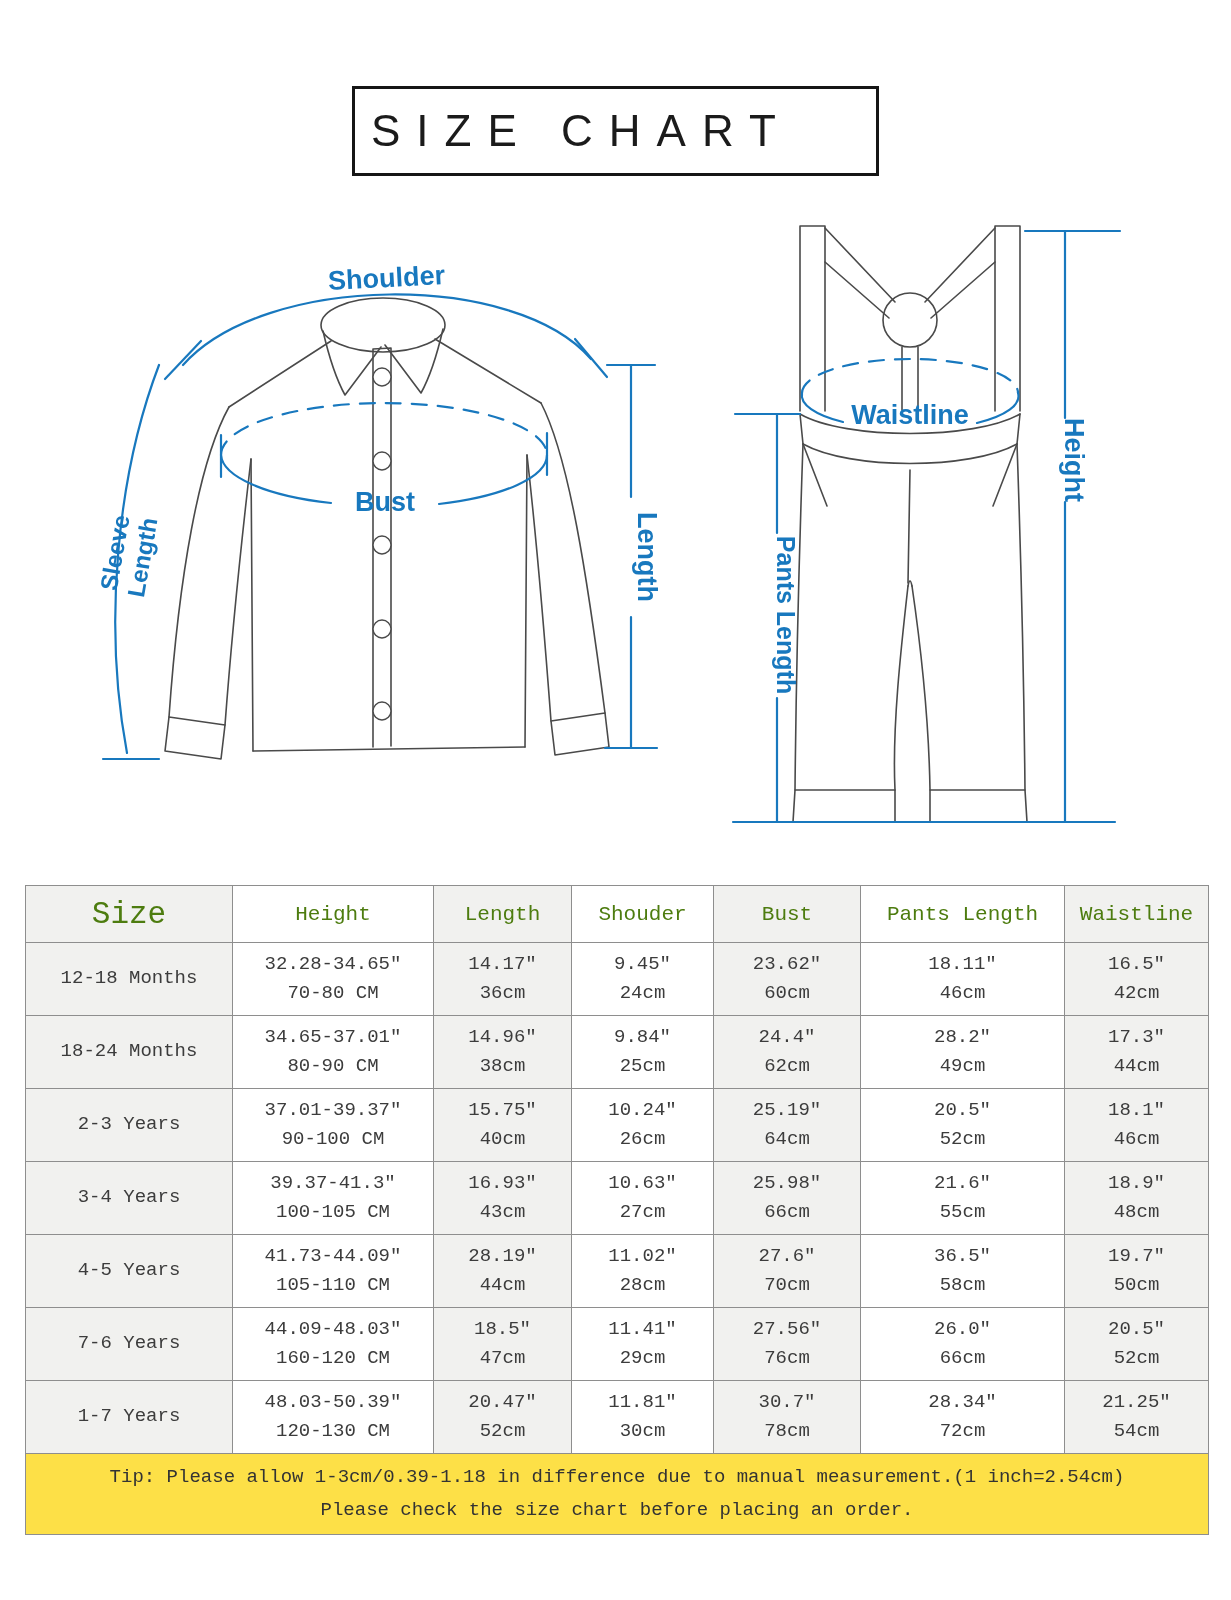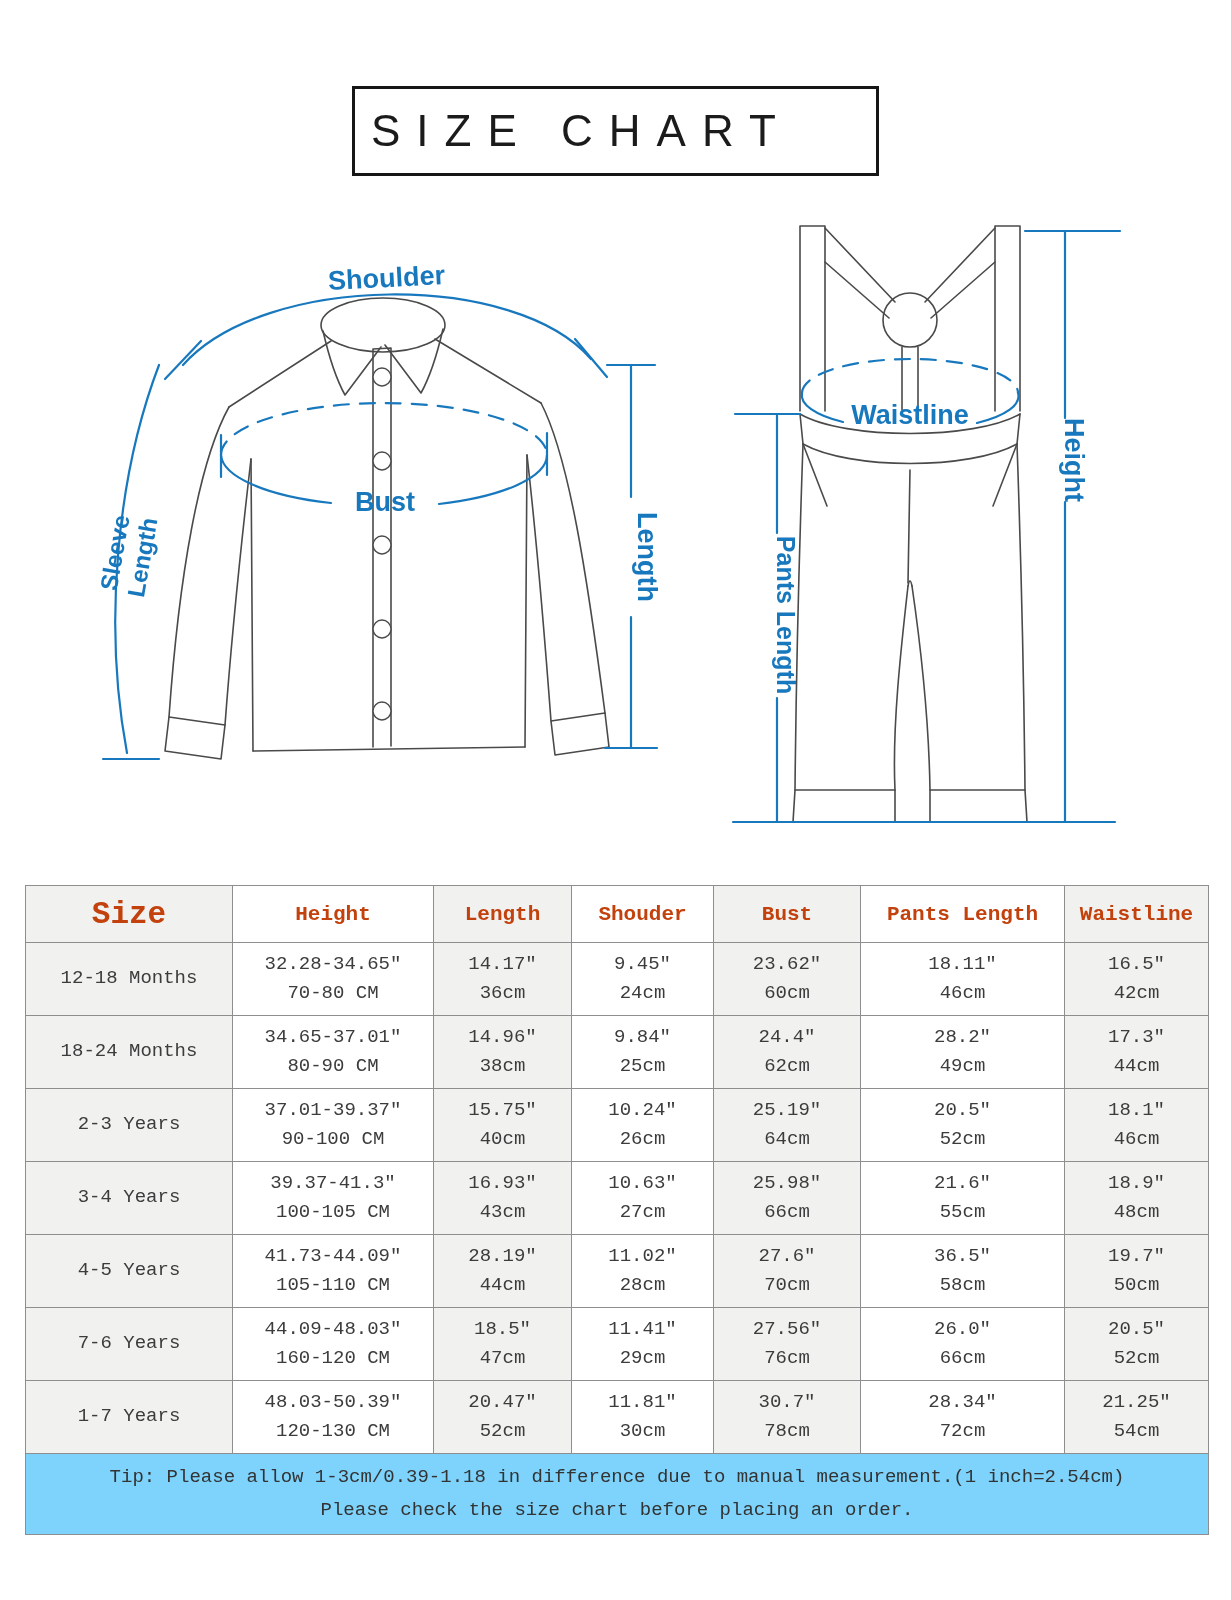--- a/index.html
+++ b/index.html
@@ -36,25 +36,25 @@
   }
   
   .size-table{
     position:absolute;left:25px;top:885px;width:1183px;
     border-collapse:collapse;table-layout:fixed;background:#fff;
   }
   .size-table th,.size-table td{
     border:1px solid #8e8e8e;text-align:center;vertical-align:middle;
     padding:0;overflow:hidden;
   }
-  .size-table th{height:56px;font-weight:bold;font-size:21px;color:#c2410c;}
+  .size-table th{height:56px;font-weight:normal;font-size:21px;color:#4d7c0f;}
   .size-table th.size-head{font-size:31px;}
   .size-table tbody td{height:72px;font-size:19px;line-height:1.55;color:#3c3c3c;}
   .shade{background:#f1f1ef;}
-  .tip-cell{height:80px;font-size:19px;line-height:1.72;background:#7dd3fc;color:#333;}
+  .tip-cell{height:80px;font-size:19px;line-height:1.72;background:#fde047;color:#333;}
 </style>
 </head>
 <body>
 
 <div class="title-box">
   <div class="title-text">SIZE CHART</div>
 </div>
 
 <div class="diagrams">
 

